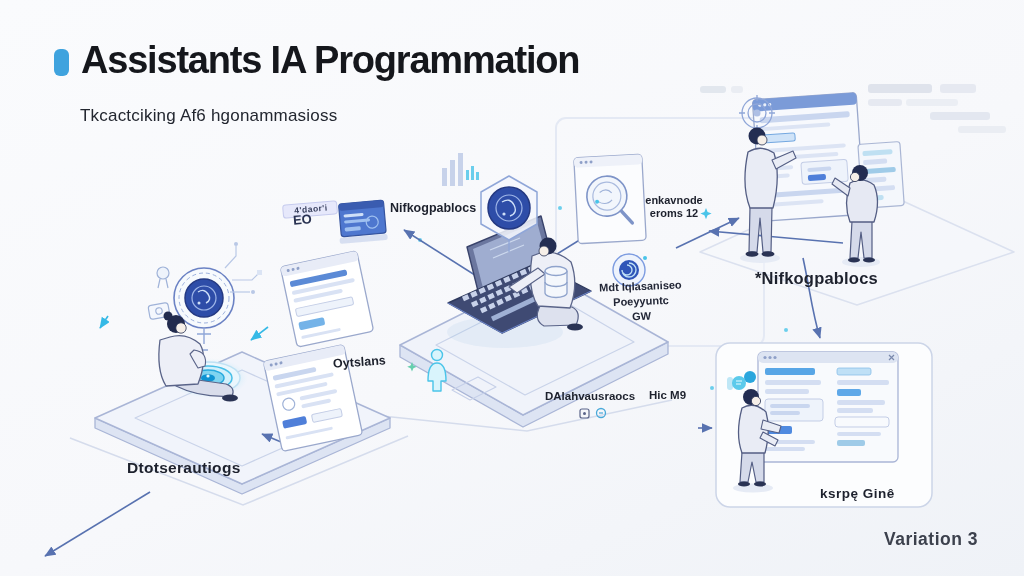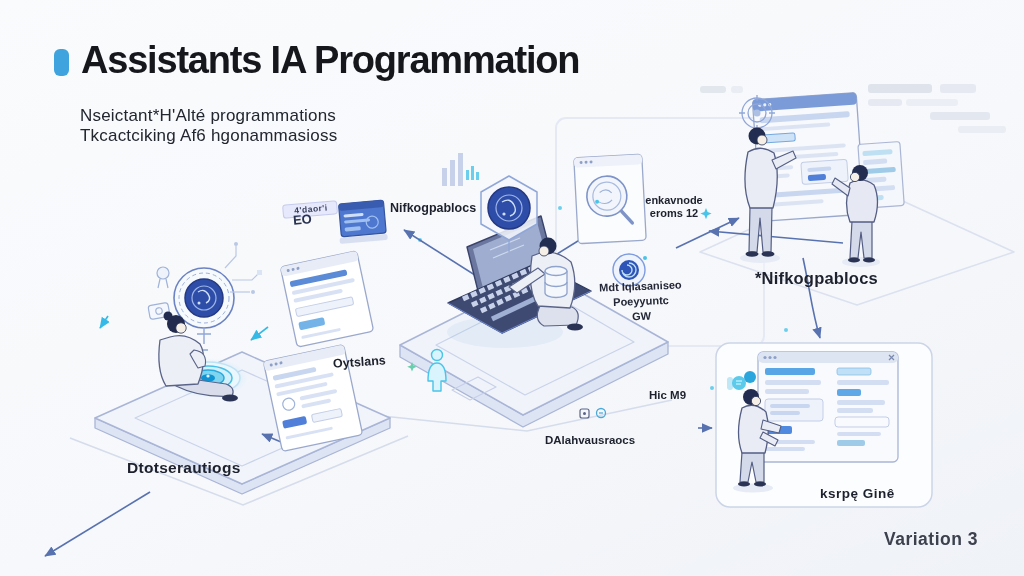--- a/index.html
+++ b/index.html
@@ -12,21 +12,21 @@
   .title{margin:0 0 0 12px;font-size:38px;font-weight:800;color:#15171c;letter-spacing:-1.2px;line-height:44px;}
   .subtitle{position:absolute;left:80px;top:106px;font-size:17px;line-height:20px;font-weight:500;color:#22262f;letter-spacing:.2px;}
   .lbl{position:absolute;font-weight:700;color:#1d212d;white-space:nowrap;}
   .lbl-minitag{left:284px;top:204px;width:54px;font-size:8.5px;color:#39415f;text-align:center;transform:rotate(-5deg);letter-spacing:.5px;}
   .lbl-eo{left:293px;top:212px;font-size:13px;font-weight:800;color:#2a3352;transform:rotate(-5deg);}
   .lbl-topcenter{left:390px;top:201px;font-size:12.5px;}
   .lbl-search{left:643px;top:194px;width:62px;font-size:11px;line-height:13px;text-align:center;}
   .lbl-centernote{left:588px;top:279px;width:106px;font-size:11px;line-height:15px;text-align:center;transform:rotate(-2deg);color:#232737;}
   .lbl-right{left:755px;top:269px;font-size:16.5px;letter-spacing:.2px;}
   .lbl-platform{left:333px;top:355px;font-size:12.5px;transform:rotate(-4deg);}
-  .lbl-flow1{left:545px;top:390px;font-size:11.5px;margin-top:44px;}
+  .lbl-flow1{left:545px;top:390px;font-size:11.5px;}
   .lbl-flow2{left:649px;top:389px;font-size:11.5px;}
   .lbl-leftcap{left:127px;top:459px;font-size:15.5px;letter-spacing:.3px;}
   .lbl-panelcap{left:785px;top:486px;font-size:13.5px;letter-spacing:.5px;padding-left:35px;}
   .footer{position:absolute;left:884px;top:529px;font-size:17.5px;font-weight:700;color:#3c414d;letter-spacing:.5px;}
 </style>
 </head>
 <body>
 
 <div class="stage">
 
@@ -369,21 +369,20 @@
     <path d="M599,413 h4" stroke="#49a9d9" stroke-width="1.2"></path>
   </g>
 </svg>
 
 <div class="hd">
   <div class="bullet"></div>
   <h1 class="title">Assistants IA Programmation</h1>
 </div>
 
 <div class="subtitle">
-  <div>Nseictant*H'Alté programmations</div>
   <div>Tkcactciking Af6 hgonammasioss</div>
 </div>
 
 <div class="lbl lbl-minitag">4'daor'i</div>
 <div class="lbl lbl-eo">EO</div>
 <div class="lbl lbl-topcenter">Nifkogpablocs</div>
 <div class="lbl lbl-search">
   <div>enkavnode</div>
   <div>eroms 12</div>
 </div>

